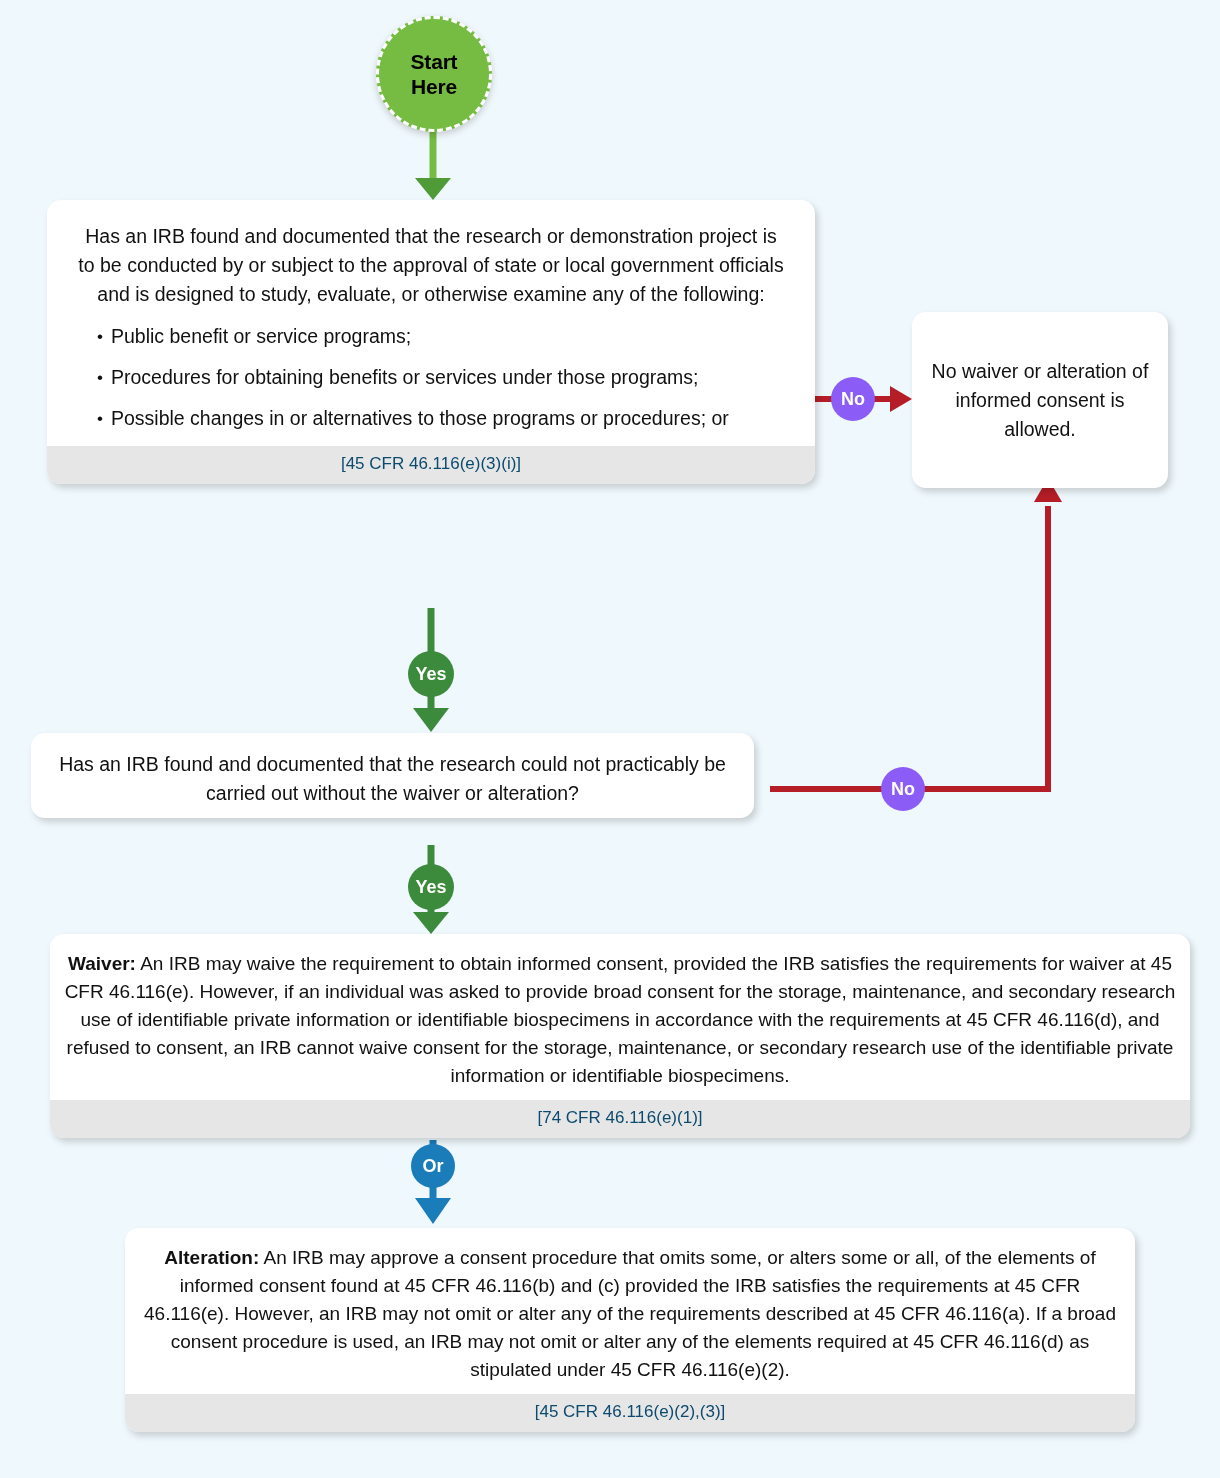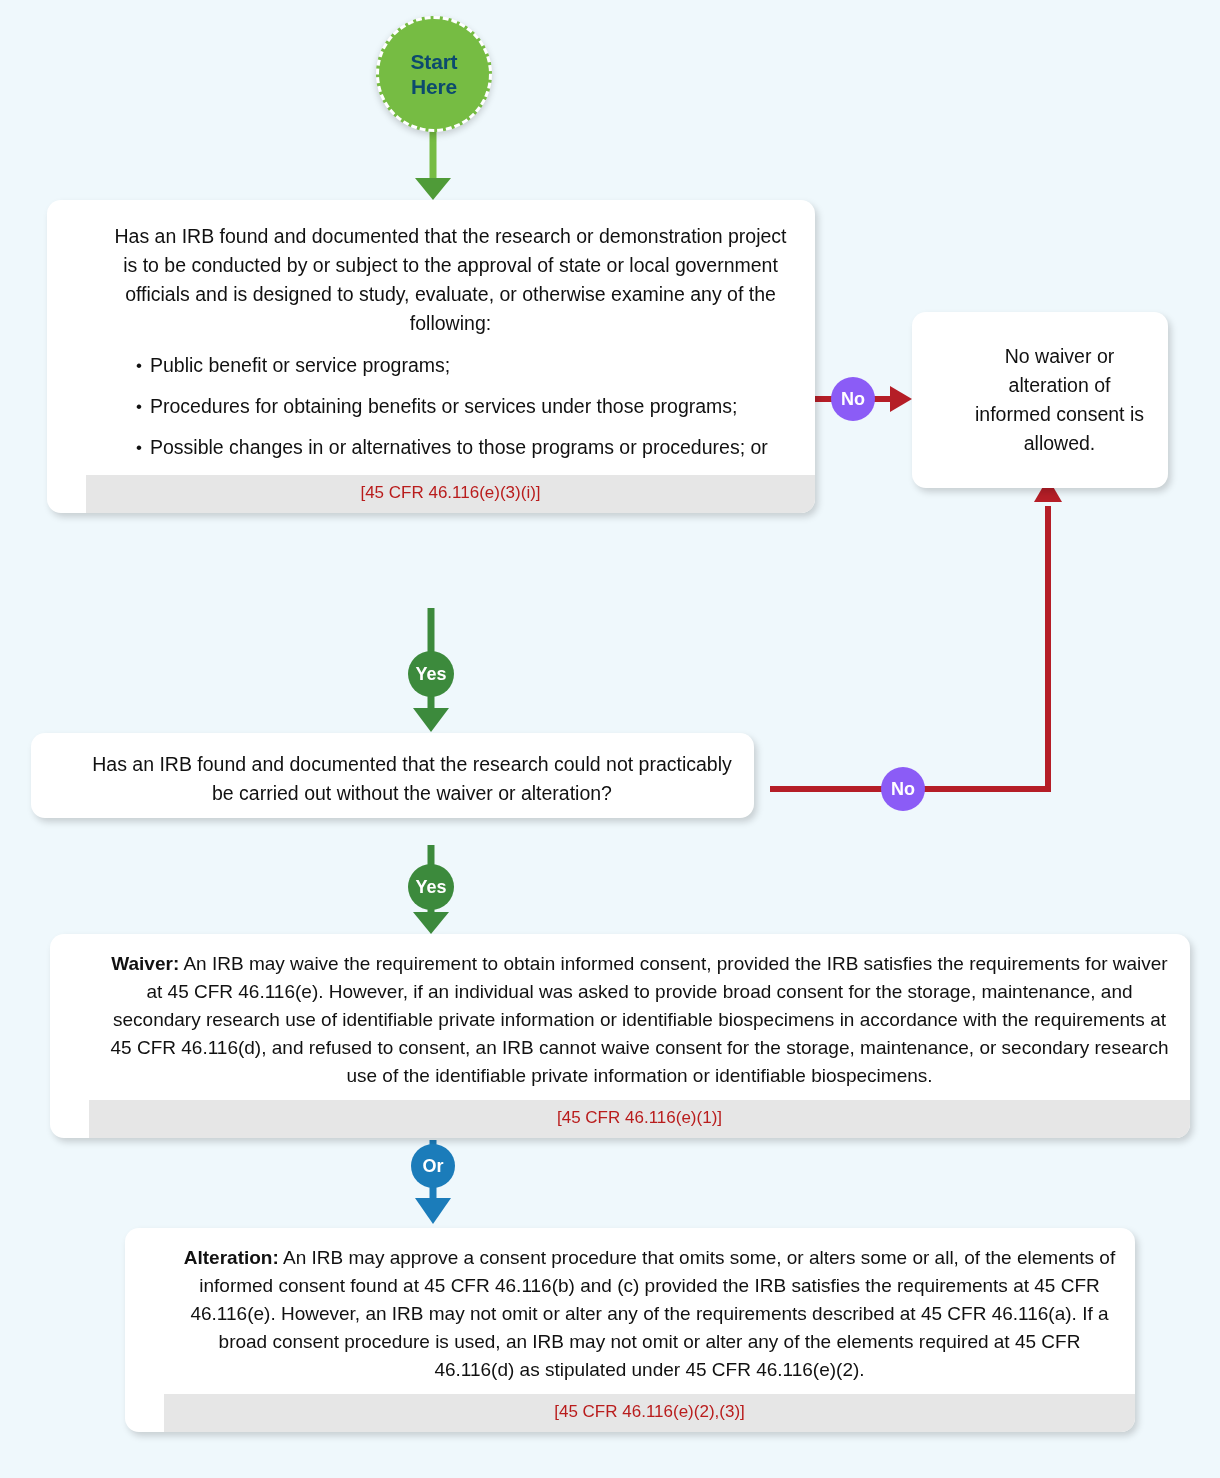--- a/index.html
+++ b/index.html
@@ -28,48 +28,47 @@
     border: 3px dashed #ffffff;
     display: flex; align-items: center; justify-content: center;
     z-index: 4;
     box-shadow: 0 3px 7px rgba(0,0,0,0.18);
   }
   .start-node .label {
     text-align: center;
     font-weight: bold;
     font-size: 21px;
     line-height: 25px;
-    color: #0c4a6e;
+    color: #000000;
     letter-spacing: -0.2px;
   }
 
   
   .card {
     position: absolute;
     background: #ffffff;
     border-radius: 14px;
     box-shadow: 3px 4px 7px rgba(0,0,0,0.17);
     z-index: 3;
     overflow: hidden;
-    padding-left: 39px;
   }
   .card .body {
     padding: 18px 22px 12px 22px;
     color: #111111;
     font-size: 19.5px;
     line-height: 29px;
     text-align: center;
   }
   .card .footer {
     background: #e6e6e6;
     text-align: center;
     font-size: 17px;
     line-height: 22px;
     padding: 7px 6px 9px 6px;
-    color: #b91c1c;
+    color: #0c4a6e;
   }
   .card b { font-weight: bold; }
 
   
   .bullets {
     list-style: none;
     text-align: left;
     margin-top: 14px;
     padding-left: 22px;
   }
@@ -194,21 +193,21 @@
   <div class="card" id="card-no-waiver">
     <div class="body">No waiver or alteration of informed consent is allowed.</div>
   </div>
 
   <div class="card" id="card-q2">
     <div class="body">Has an IRB found and documented that the research could not practicably be carried out without the waiver or alteration?</div>
   </div>
 
   <div class="card" id="card-waiver">
     <div class="body"><b>Waiver:</b><span> An IRB may waive the requirement to obtain informed consent, provided the IRB satisfies the requirements for waiver at 45 CFR 46.116(e). However, if an individual was asked to provide broad consent for the storage, maintenance, and secondary research use of identifiable private information or identifiable biospecimens in accordance with the requirements at 45 CFR 46.116(d), and refused to consent, an IRB cannot waive consent for the storage, maintenance, or secondary research use of the identifiable private information or identifiable biospecimens.</span></div>
-    <div class="footer">[45 CFR 46.116(e)(1)]</div>
+    <div class="footer">[74 CFR 46.116(e)(1)]</div>
   </div>
 
   <div class="card" id="card-alteration">
     <div class="body"><b>Alteration:</b><span> An IRB may approve a consent procedure that omits some, or alters some or all, of the elements of informed consent found at 45 CFR 46.116(b) and (c) provided the IRB satisfies the requirements at 45 CFR 46.116(e). However, an IRB may not omit or alter any of the requirements described at 45 CFR 46.116(a). If a broad consent procedure is used, an IRB may not omit or alter any of the elements required at 45 CFR 46.116(d) as stipulated under 45 CFR 46.116(e)(2).</span></div>
     <div class="footer">[45 CFR 46.116(e)(2),(3)]</div>
   </div>
 
   <div class="badge red" id="badge-no-1">No</div>
   <div class="badge green" id="badge-yes-1">Yes</div>
   <div class="badge red" id="badge-no-2">No</div>

